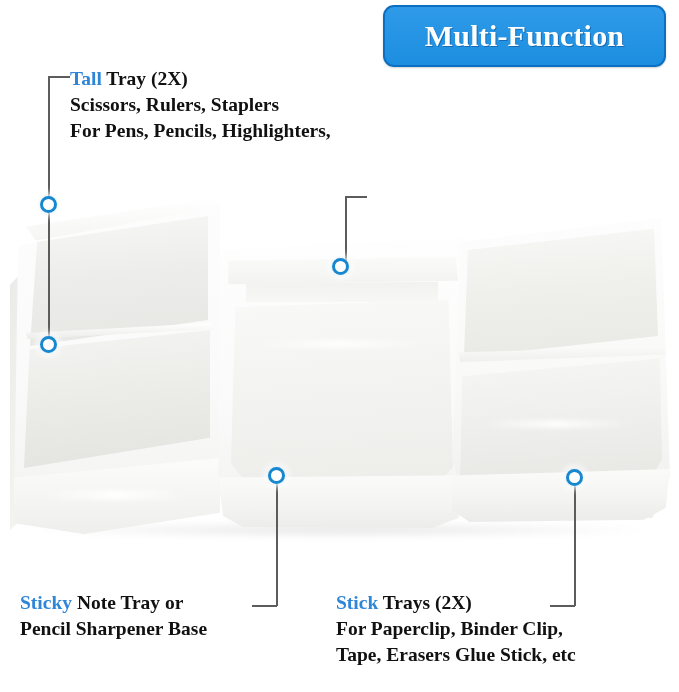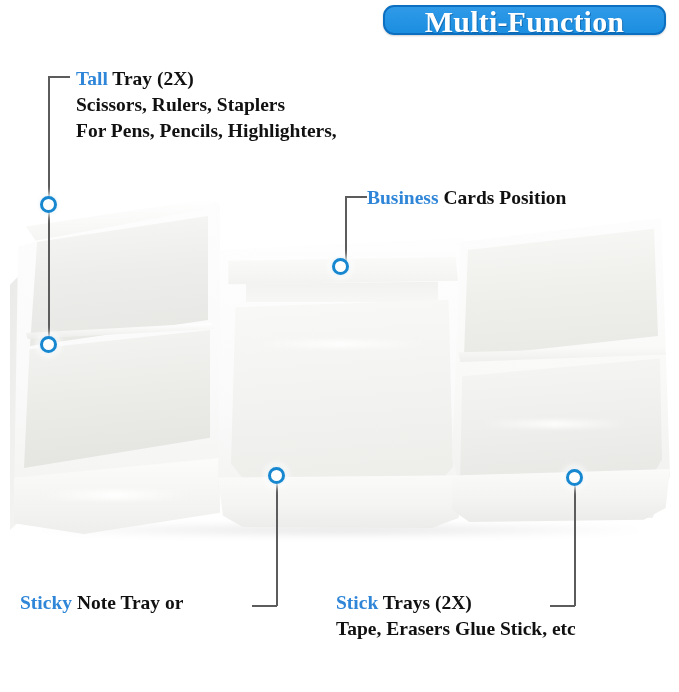--- a/index.html
+++ b/index.html
@@ -8,38 +8,38 @@
     width: 679px; height: 692px;
     background: #ffffff;
     font-family: "Liberation Serif", "DejaVu Serif", serif;
     overflow: hidden;
     position: relative;
   }
   #stage { position:absolute; inset:0; width:679px; height:692px; }
 
   
   .badge {
-    position:absolute; left:383px; top:5px; width:283px; height:30px;
+    position:absolute; left:383px; top:5px; width:283px; height:62px;
     background: linear-gradient(#2f9ae8, #1c8ee0);
     border: 2px solid #0d6fc0;
     border-radius: 11px;
-    display:flex; align-items:flex-start; justify-content:center;
+    display:flex; align-items:center; justify-content:center;
     box-shadow: 0 1px 2px rgba(0,0,0,.18);
   }
   .badge-text {
     color:#ffffff; font-size:30px; font-weight:bold;
     letter-spacing:.2px; line-height:1;
     text-shadow: 1px 1px 0 rgba(0,60,120,.45);
     white-space:nowrap;
   }
 
   
   .anno { position:absolute; color:#111; font-weight:bold; font-size:19.5px; line-height:26px; white-space:nowrap; }
   .anno .hl { color:#2f86d8; }
-  .anno-tall     { left:76px;  top:66px; }
+  .anno-tall     { left:70px;  top:66px; }
   .anno-business { left:367px; top:185px; }
   .anno-sticky   { left:20px;  top:590px; }
   .anno-medium   { left:336px; top:590px; }
 
   
   .lead-v { position:absolute; width:1.6px; background:#5c5c5c; }
   .lead-h { position:absolute; height:1.6px; background:#5c5c5c; }
 
   
   .dot {
@@ -223,32 +223,29 @@
   <div class="dot" style="left:566px; top:469px;"></div>
 
   <div class="anno anno-tall">
     <div>
       <span class="hl">Tall</span><span> Tray (2X)</span>
     </div>
     <div>Scissors, Rulers, Staplers</div>
     <div>For Pens, Pencils, Highlighters,</div>
   </div>
 
-  <div class="anno anno-business">
-    <div>
-      <span class="hl">Business</span><span> Cards Position</span>
-    </div>
-  </div>
 
   <div class="anno anno-sticky">
     <div>
       <span class="hl">Sticky</span><span> Note Tray or</span>
     </div>
+    <div>Pencil Sharpener Base</div>
   </div>
 
   <div class="anno anno-medium">
     <div>
       <span class="hl">Stick</span><span> Trays (2X)</span>
     </div>
+    <div>For Paperclip, Binder Clip,</div>
     <div>Tape, Erasers Glue Stick, etc</div>
   </div>
 
 </div>
 
 </body></html>

